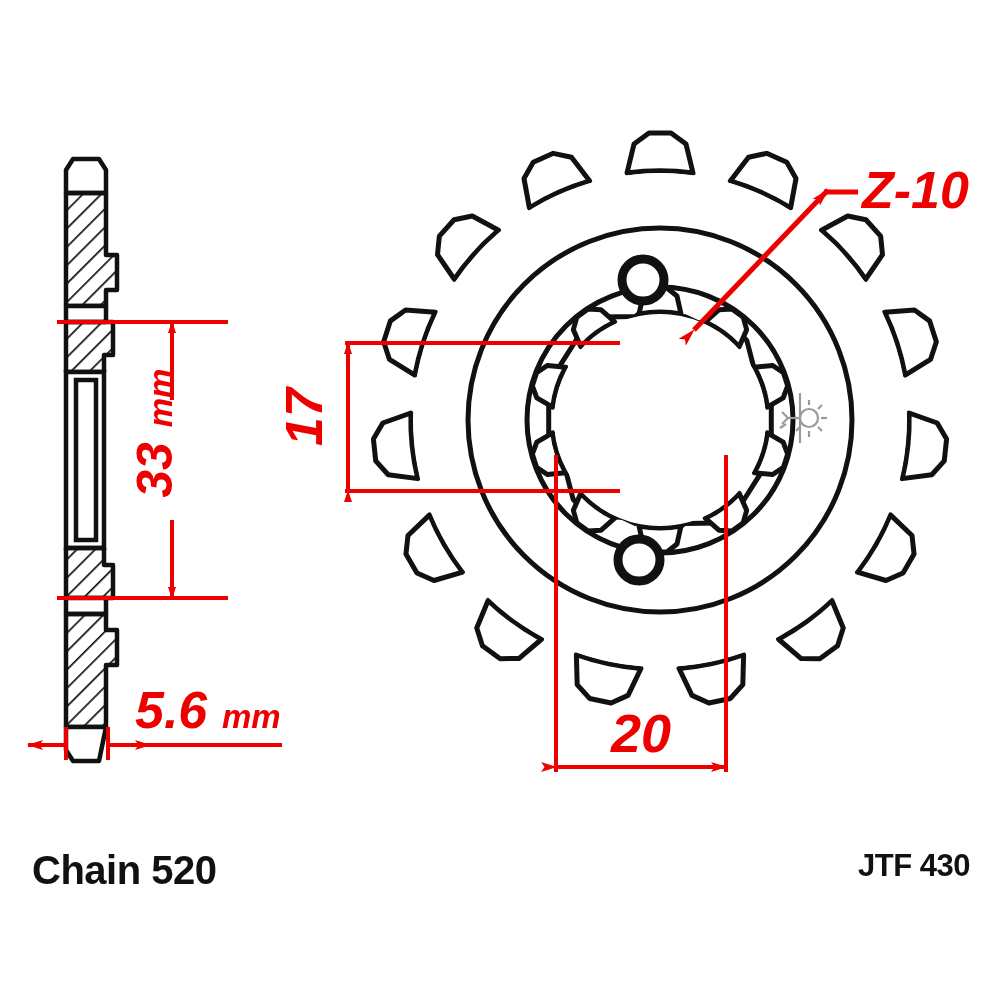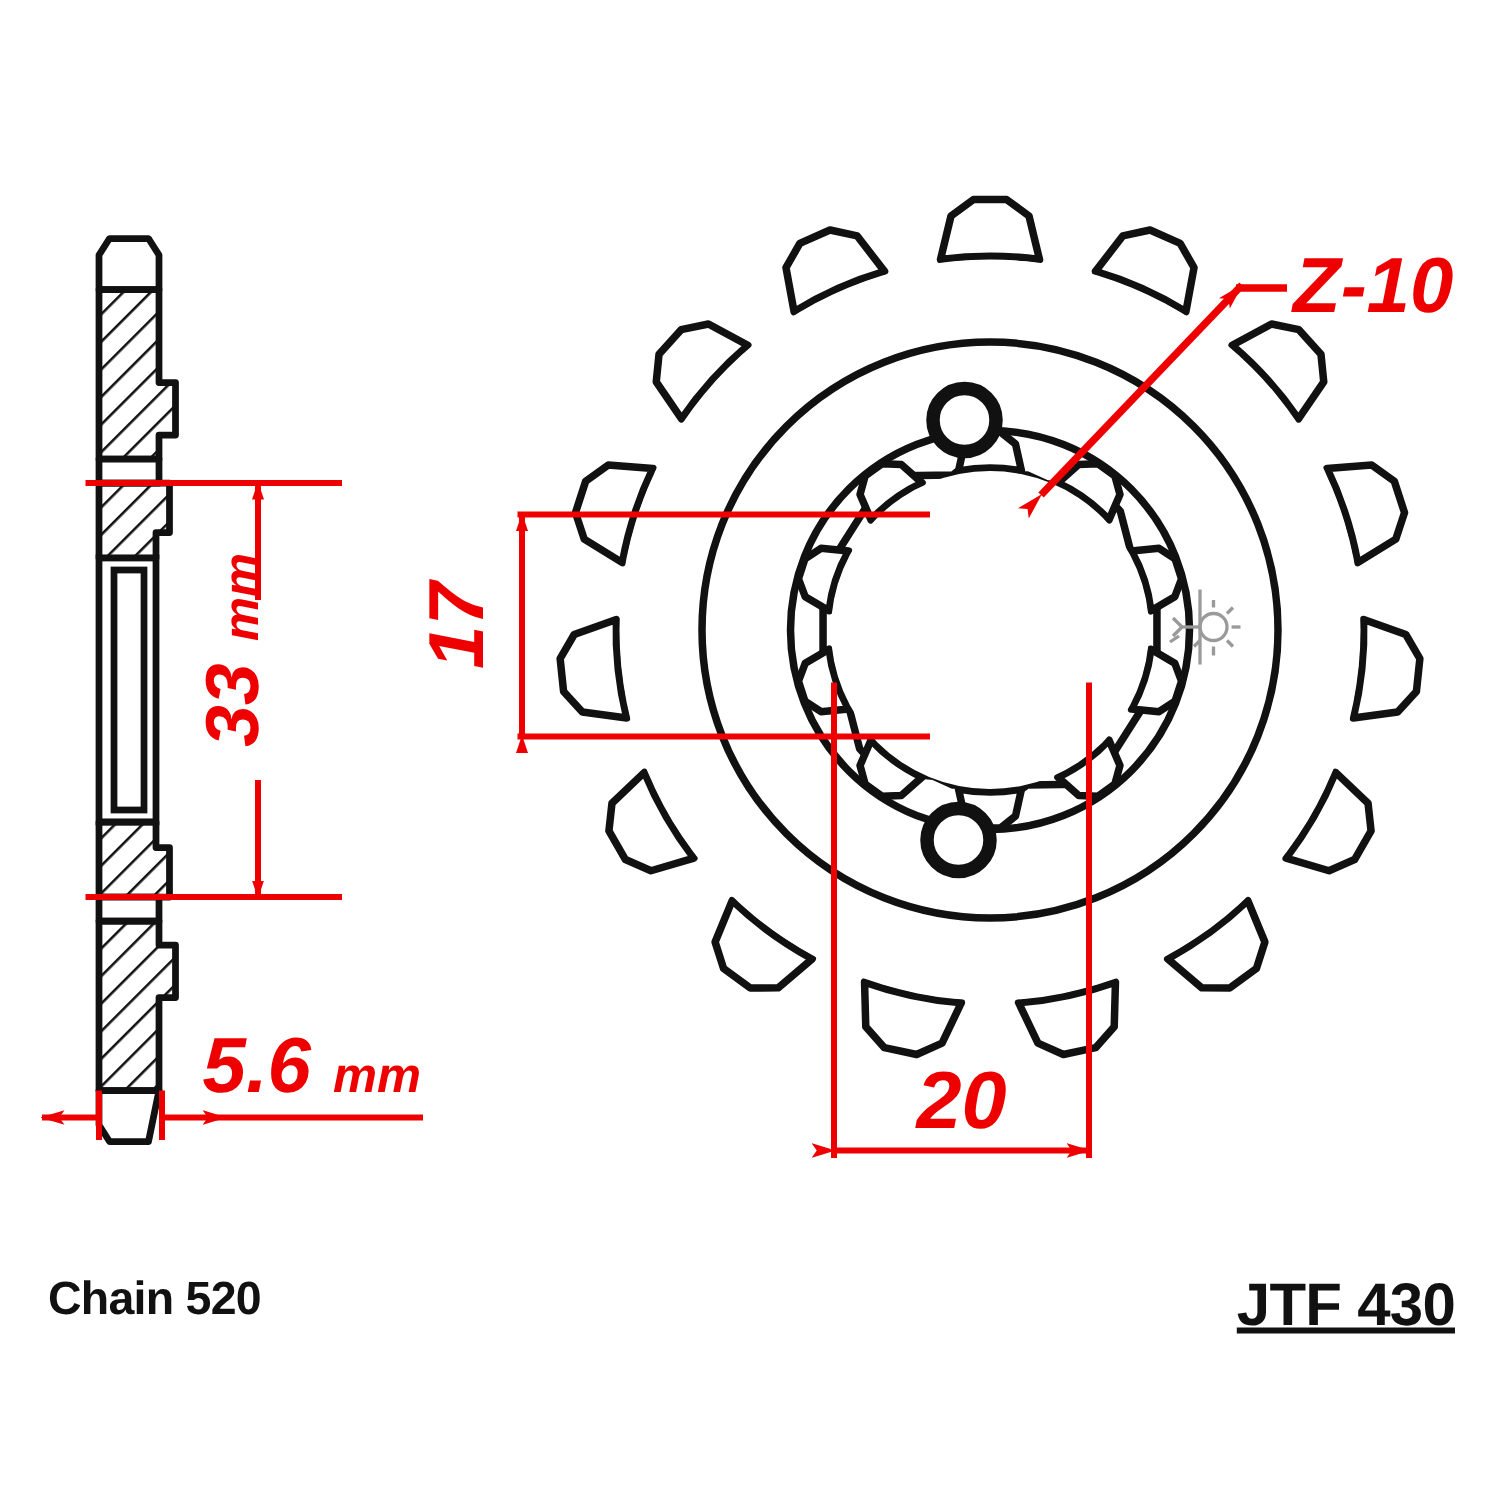--- a/index.html
+++ b/index.html
@@ -27,27 +27,26 @@
     position: absolute;
     white-space: nowrap;
     font-family: "Liberation Sans", sans-serif;
     font-weight: bold;
     color: #111111;
     letter-spacing: -0.5px;
   }
   #chain-label {
     left: 32px;
     top: 848px;
-    font-size: 31px;
+    font-size: 40px;
   }
   #part-label {
     right: 30px;
     top: 848px;
-    font-size: 40px;
-    text-decoration: underline;
+    font-size: 31px;
   }
 </style>
 </head>
 <body>
 
 <div id="page">
 
   <svg id="drawing" viewBox="0 0 1000 1000">
 
     <defs>

